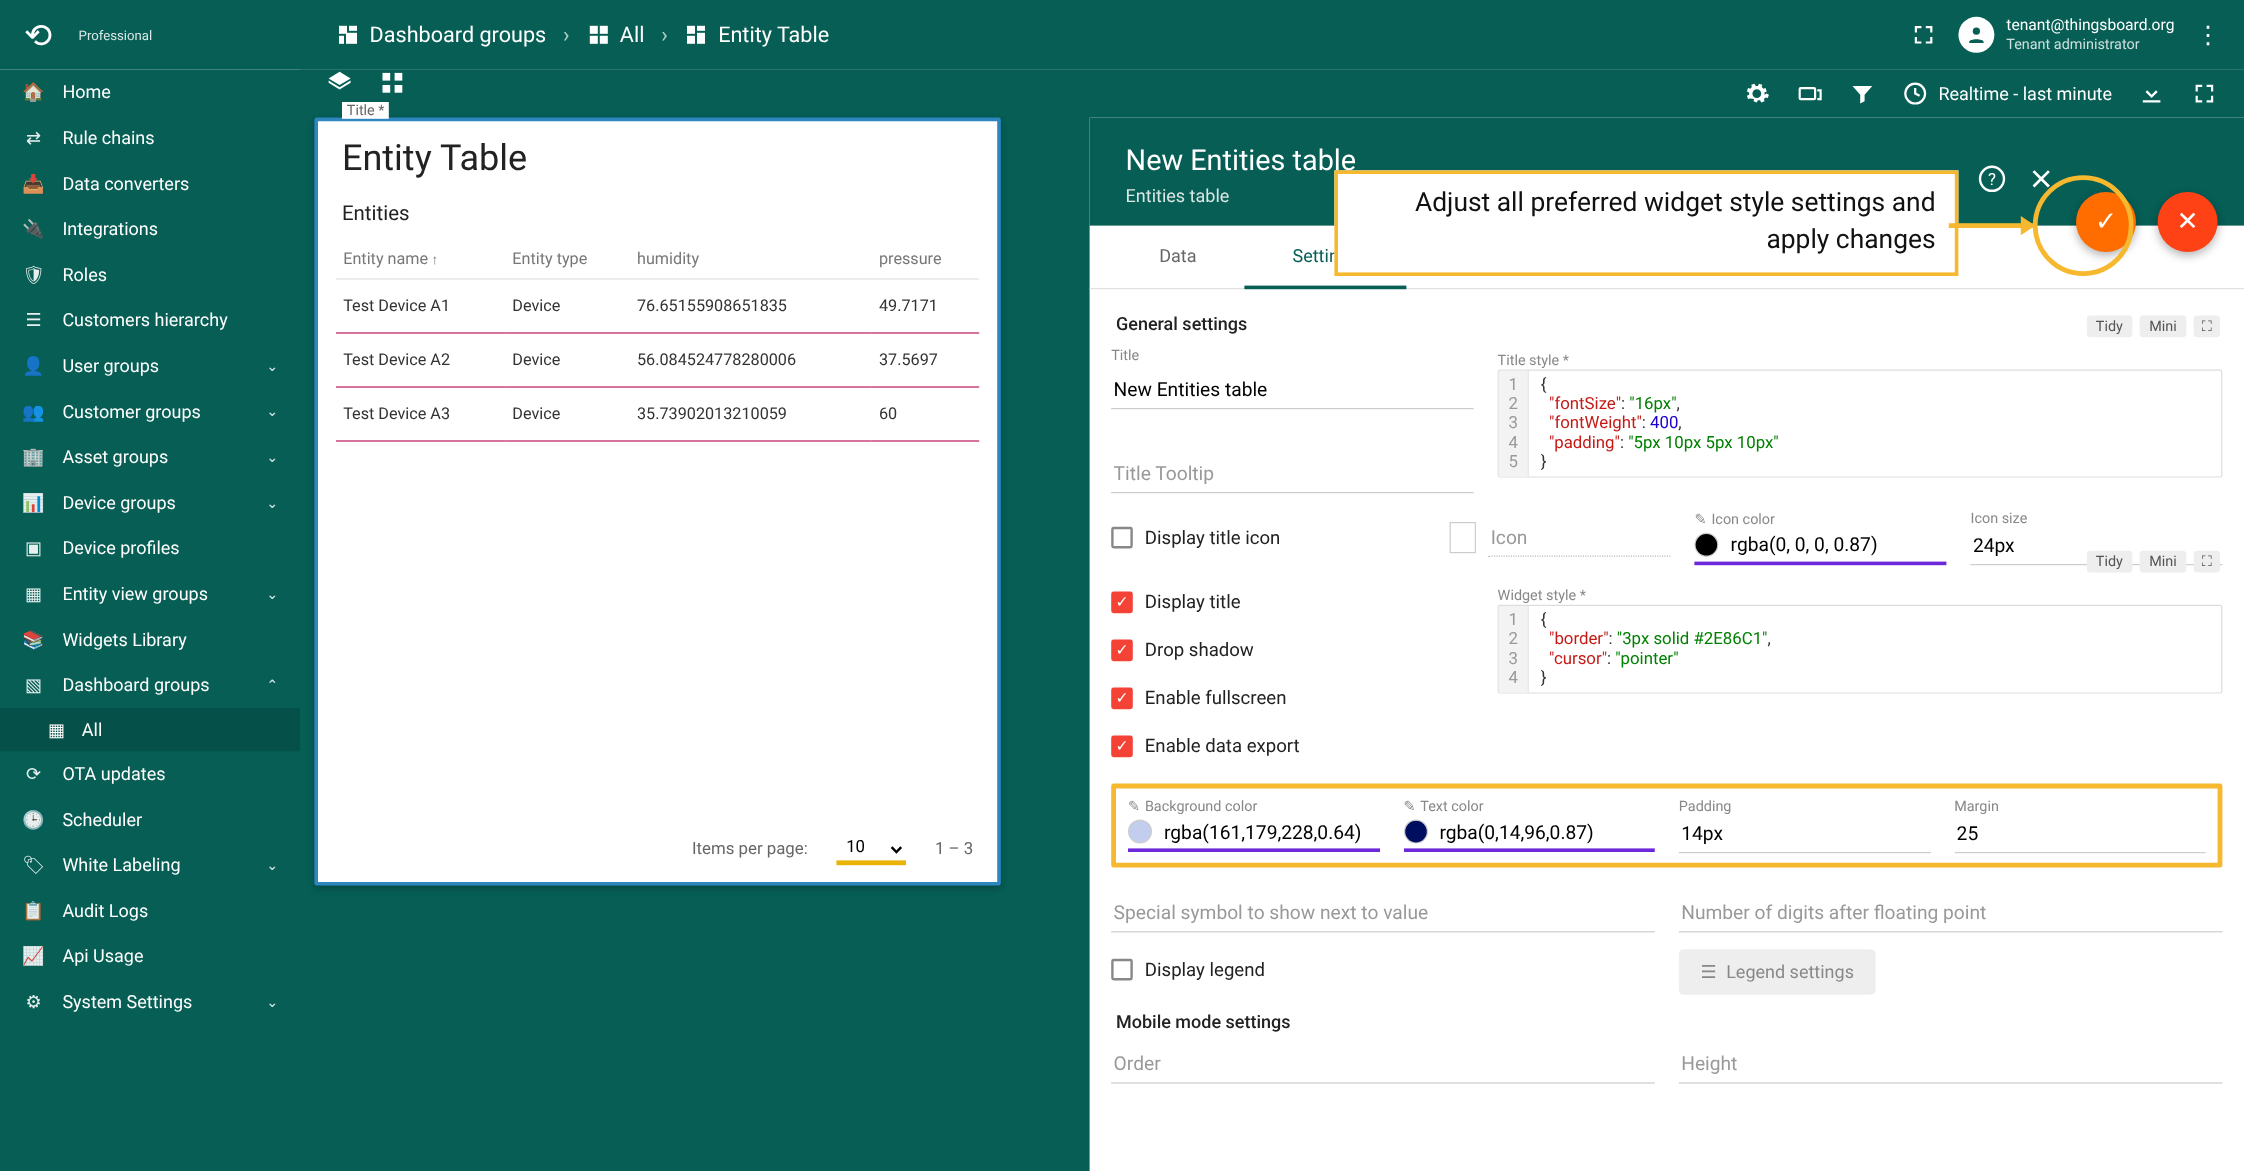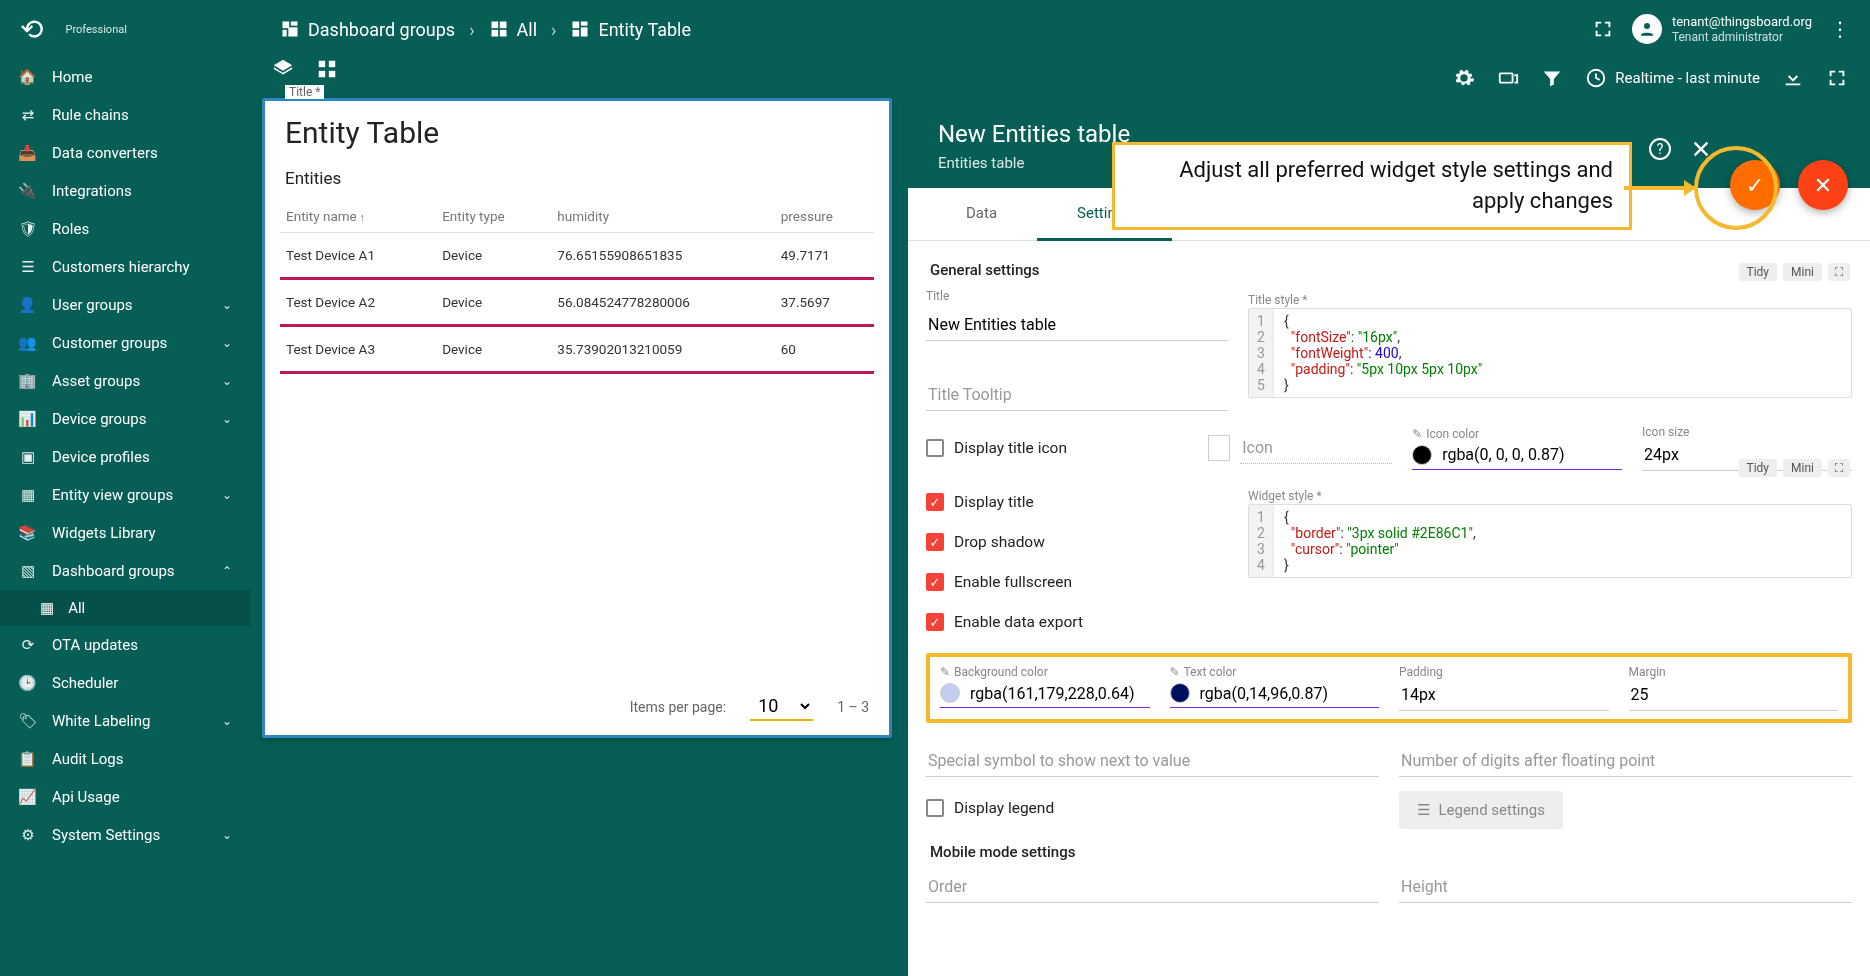--- a/index.html
+++ b/index.html
@@ -27,30 +27,30 @@
 .sidebar-subitem { display:flex; align-items:center; gap:14px; padding:9px 18px 9px 40px; font-size:15px; cursor:pointer; background:rgba(0,0,0,.15); }
 
 .main { position:absolute; left:250px; top:58px; right:0; bottom:0; background:#065e55; }
 .toolbar-strip { height:40px; display:flex; padding:0 22px; gap:16px; color:#fff; }
 .toolbar-strip .left-icons { display:flex; gap:22px; }
 .toolbar-strip .right-icons { margin-left:auto; display:flex; align-items:center; gap:22px; }
 .realtime-pill { display:flex; align-items:center; gap:8px; font-size:15px; }
 
 .canvas { position:absolute; left:0; top:40px; right:0; bottom:0; }
 
-.widget-card { position:absolute; left:12px; top:0; width:630px; height:640px; background:#fff; border:3px solid #2E86C1; border-radius:2px; box-shadow:0 2px 6px rgba(0,0,0,.2); }
+.widget-card { position:absolute; left:12px; top:0; width:572px; height:640px; background:#fff; border:3px solid #2E86C1; border-radius:2px; box-shadow:0 2px 6px rgba(0,0,0,.2); }
 .widget-title-label { position:absolute; left:20px; top:-16px; background:#fff; padding:0 4px; font-size:12px; color:#666; }
 .widget-head { padding:14px 20px 2px; font-size:30px; font-weight:400; color:#222; }
 .widget-sub { padding:16px 20px 6px; font-size:17px; color:#222; }
 .w-table { width:calc(100% - 30px); margin:6px 15px; border-collapse:collapse; font-size:13.5px; color:#333; }
 .w-table th { text-align:left; font-weight:400; color:#777; padding:8px 6px; border-bottom:1px solid #e0e0e0; }
 .w-table th.sortable::after { content:" ↑"; font-size:11px; }
-.w-table td { padding:14px 6px; border-bottom:3px solid #be185d; vertical-align:middle; }
+.w-table td { padding:14px 6px; border-bottom:1px solid #be185d; vertical-align:middle; }
 .pager { position:absolute; bottom:14px; right:20px; display:flex; align-items:center; gap:24px; font-size:14px; color:#666; }
-.pager select { border:none; border-bottom:2px solid #eab308; background:transparent; font-size:18px; padding:2px 18px 2px 4px; }
+.pager select { border:none; border-bottom:4px solid #eab308; background:transparent; font-size:14px; padding:2px 18px 2px 4px; }
 
 .editor-panel { position:absolute; left:658px; top:0; right:0; bottom:0; background:#fff; display:flex; flex-direction:column; }
 .editor-head { background:#065e55; color:#fff; padding:22px 30px 16px; position:relative; }
 .editor-head h1 { font-size:24px; font-weight:400; }
 .editor-head .sub { font-size:15px; opacity:.85; margin-top:6px; }
 .editor-actions { position:absolute; right:22px; top:26px; display:flex; align-items:center; gap:18px; }
 .fab { width:50px; height:50px; border-radius:50%; display:flex; align-items:center; justify-content:center; cursor:pointer; color:#fff; font-size:22px; box-shadow:0 3px 8px rgba(0,0,0,.3); position:relative; top:36px; }
 .fab.apply { background:#ff6d00; }
 .fab.cancel { background:#ff4215; }
 .hl-ring { position:absolute; right:92px; top:48px; width:84px; height:84px; border:4px solid #f5b82e; border-radius:50%; pointer-events:none; z-index:50; }
@@ -78,21 +78,21 @@
 .gutter { background:#f3f3f3; color:#999; padding:4px 8px; text-align:right; border-right:1px solid #e6e6e6; user-select:none; }
 .code-content { padding:4px 10px; white-space:pre; color:#333; }
 .tok-key { color:#c41a16; }
 .tok-str { color:#008000; }
 .tok-num { color:#1c00cf; }
 
 .chk-row { display:flex; align-items:center; gap:10px; margin:8px 0; font-size:15.5px; color:#222; }
 .chk { width:18px; height:18px; border:2px solid #888; border-radius:2px; display:inline-flex; align-items:center; justify-content:center; cursor:pointer; }
 .chk.on { background:#f44336; border-color:#f44336; color:#fff; font-size:13px; }
 
-.color-field { display:flex; align-items:center; gap:10px; border-bottom:1px solid #6d28d9; padding:4px 0; }
+.color-field { display:flex; align-items:center; gap:10px; border-bottom:3px solid #6d28d9; padding:4px 0; }
 .swatch { width:20px; height:20px; border-radius:50%; border:1px solid #ccc; }
 
 .hl-box { border:4px solid #f5b82e; padding:8px 10px; border-radius:2px; }
 
 .legend-btn { background:#eee; color:#888; padding:10px 18px; border-radius:4px; display:inline-flex; align-items:center; gap:8px; font-size:15px; }
 
 .icon-svg { width:20px; height:20px; fill:currentColor; }
 .head-icon { width:22px; height:22px; fill:#fff; cursor:pointer; }
 </style>
 </head>

